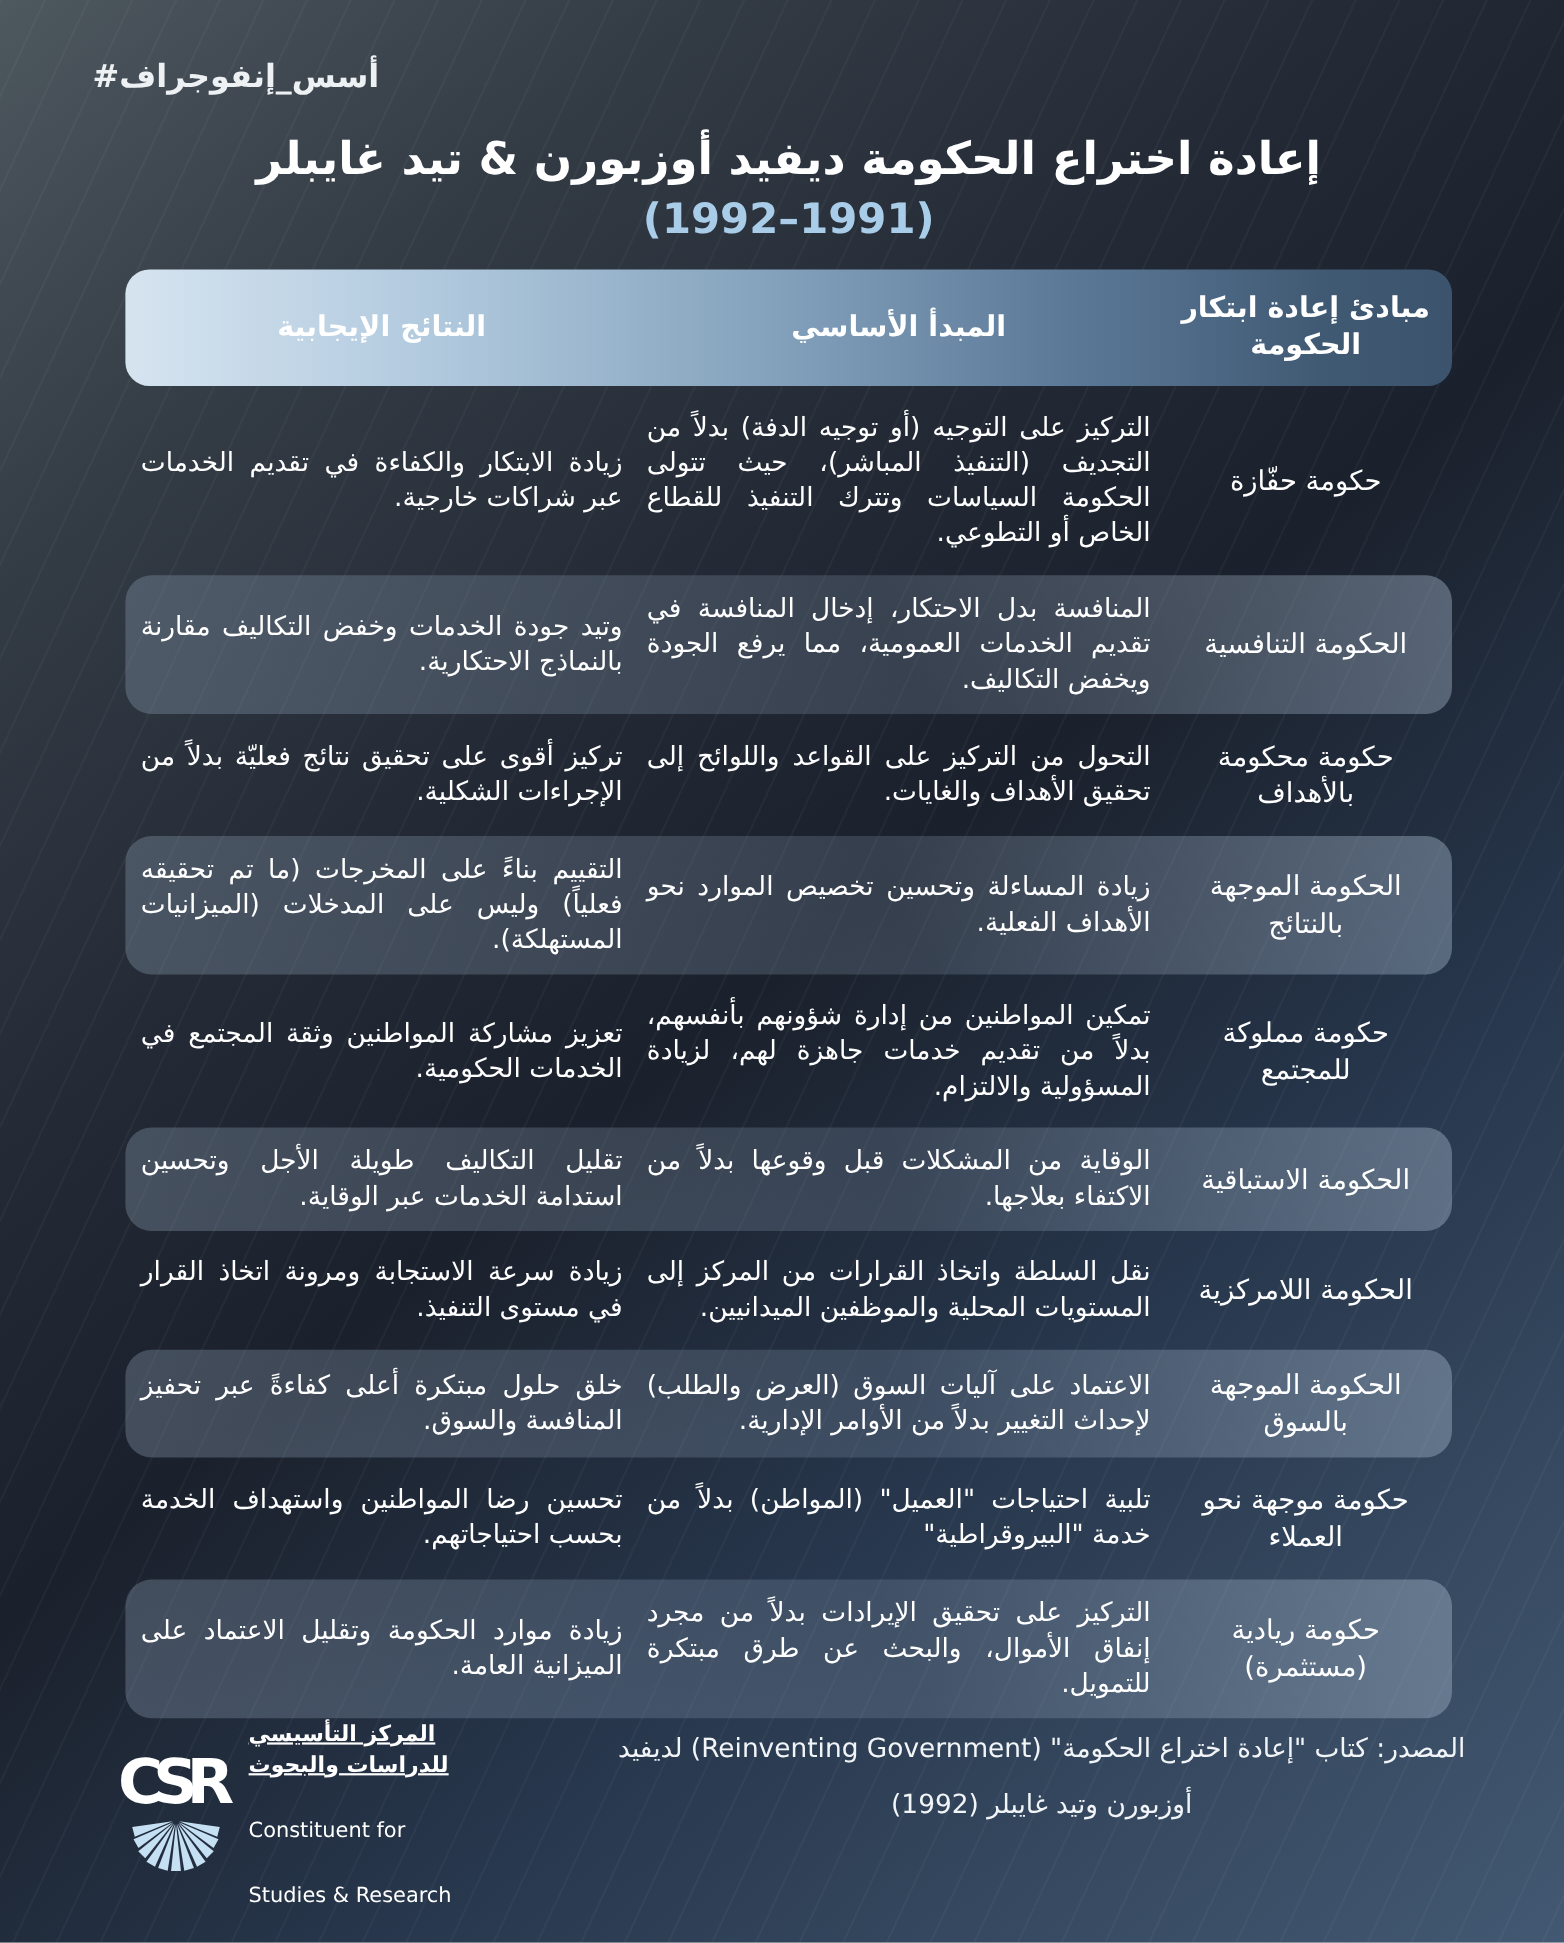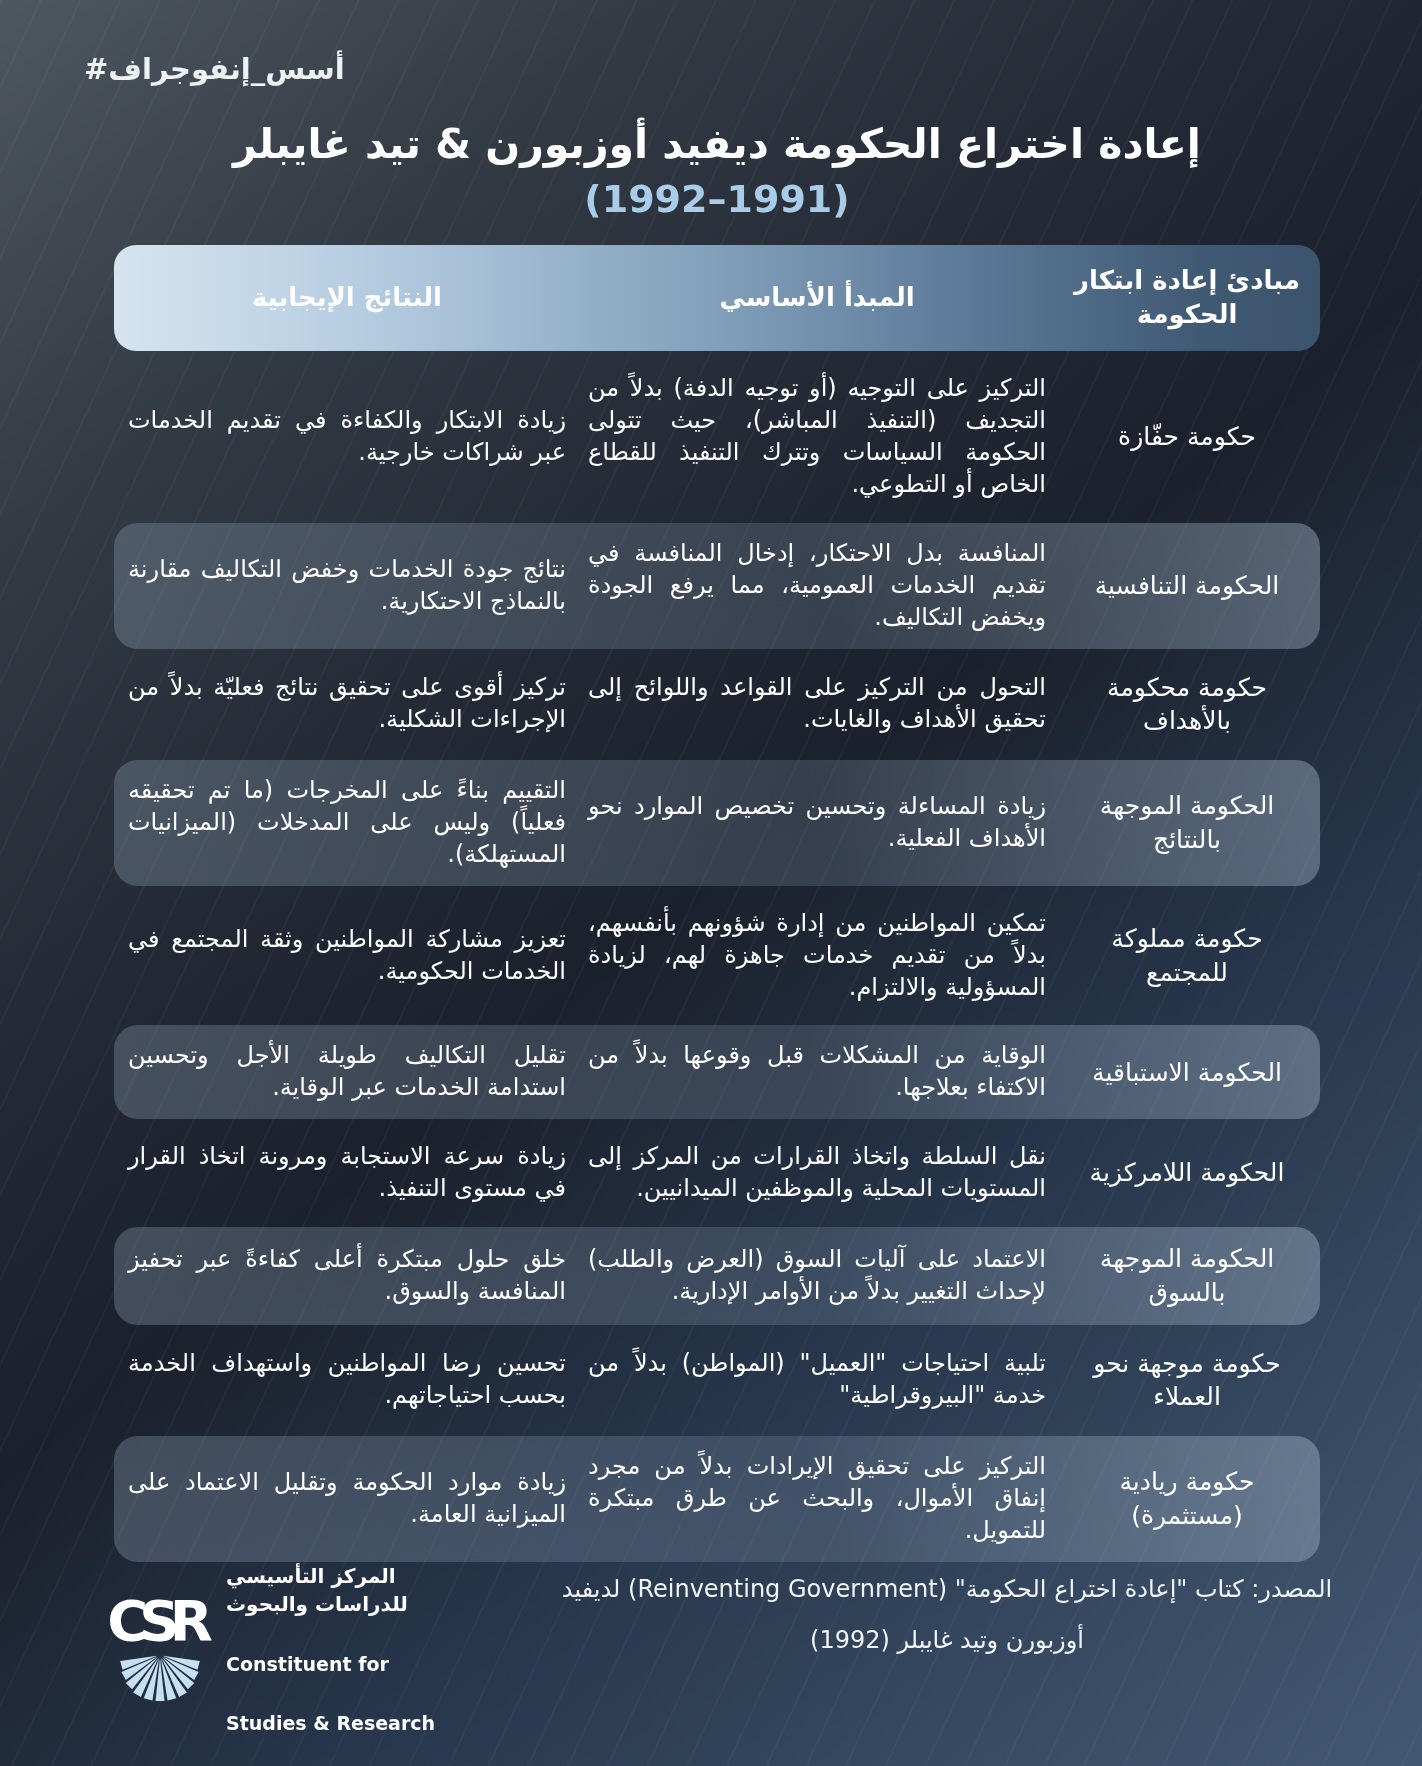--- a/index.html
+++ b/index.html
@@ -60,22 +60,22 @@
     padding: 0 80px 0 84px;
   }
   .brand { display: flex; align-items: center; gap: 2px; }
   .logo-mark { display: flex; flex-direction: column; align-items: center; width: 128px; }
   .logo-csr {
     font-size: 56px; font-weight: bold; letter-spacing: -10px;
     color: #ffffff; line-height: 1; padding-right: 10px;
   }
   .fan { margin-top: 2px; }
   .brand-text { direction: ltr; text-align: left; }
-  .brand-text .ar { font-size: 20px; font-weight: bold; direction: rtl; text-align: left; line-height: 1.4; }
-  .brand-text .en { font-size: 19px; font-weight: bold; line-height: 1.35; margin-top: 34px; }
+  .brand-text .ar { font-size: 20px; font-weight: bold; direction: rtl; text-align: left; line-height: 1.4; text-decoration: underline; }
+  .brand-text .en { font-size: 19px; font-weight: normal; line-height: 1.35; margin-top: 34px; }
   .source {
     direction: rtl;
     width: 790px;
     text-align: center;
     font-size: 24px;
     font-weight: normal;
     color: #f2f5f8;
     line-height: 2.15;
     margin-top: 2px;
   }
@@ -101,21 +101,21 @@
     <div id="rows">
     <div class="row">
       <div class="cell principle">حكومة حفّازة</div>
       <div class="cell basic">التركيز على التوجيه (أو توجيه الدفة) بدلاً من التجديف (التنفيذ المباشر)، حيث تتولى الحكومة السياسات وتترك التنفيذ للقطاع الخاص أو التطوعي.</div>
       <div class="cell results">زيادة الابتكار والكفاءة في تقديم الخدمات عبر شراكات خارجية.</div>
     </div>
 
     <div class="row hl">
       <div class="cell principle">الحكومة التنافسية</div>
       <div class="cell basic">المنافسة بدل الاحتكار، إدخال المنافسة في تقديم الخدمات العمومية، مما يرفع الجودة ويخفض التكاليف.</div>
-      <div class="cell results">نتائج جودة الخدمات وخفض التكاليف مقارنة بالنماذج الاحتكارية.</div>
+      <div class="cell results">وتيد جودة الخدمات وخفض التكاليف مقارنة بالنماذج الاحتكارية.</div>
     </div>
 
     <div class="row">
       <div class="cell principle">حكومة محكومة بالأهداف</div>
       <div class="cell basic">التحول من التركيز على القواعد واللوائح إلى تحقيق الأهداف والغايات.</div>
       <div class="cell results">تركيز أقوى على تحقيق نتائج فعليّة بدلاً من الإجراءات الشكلية.</div>
     </div>
 
     <div class="row hl">
       <div class="cell principle">الحكومة الموجهة بالنتائج</div>

